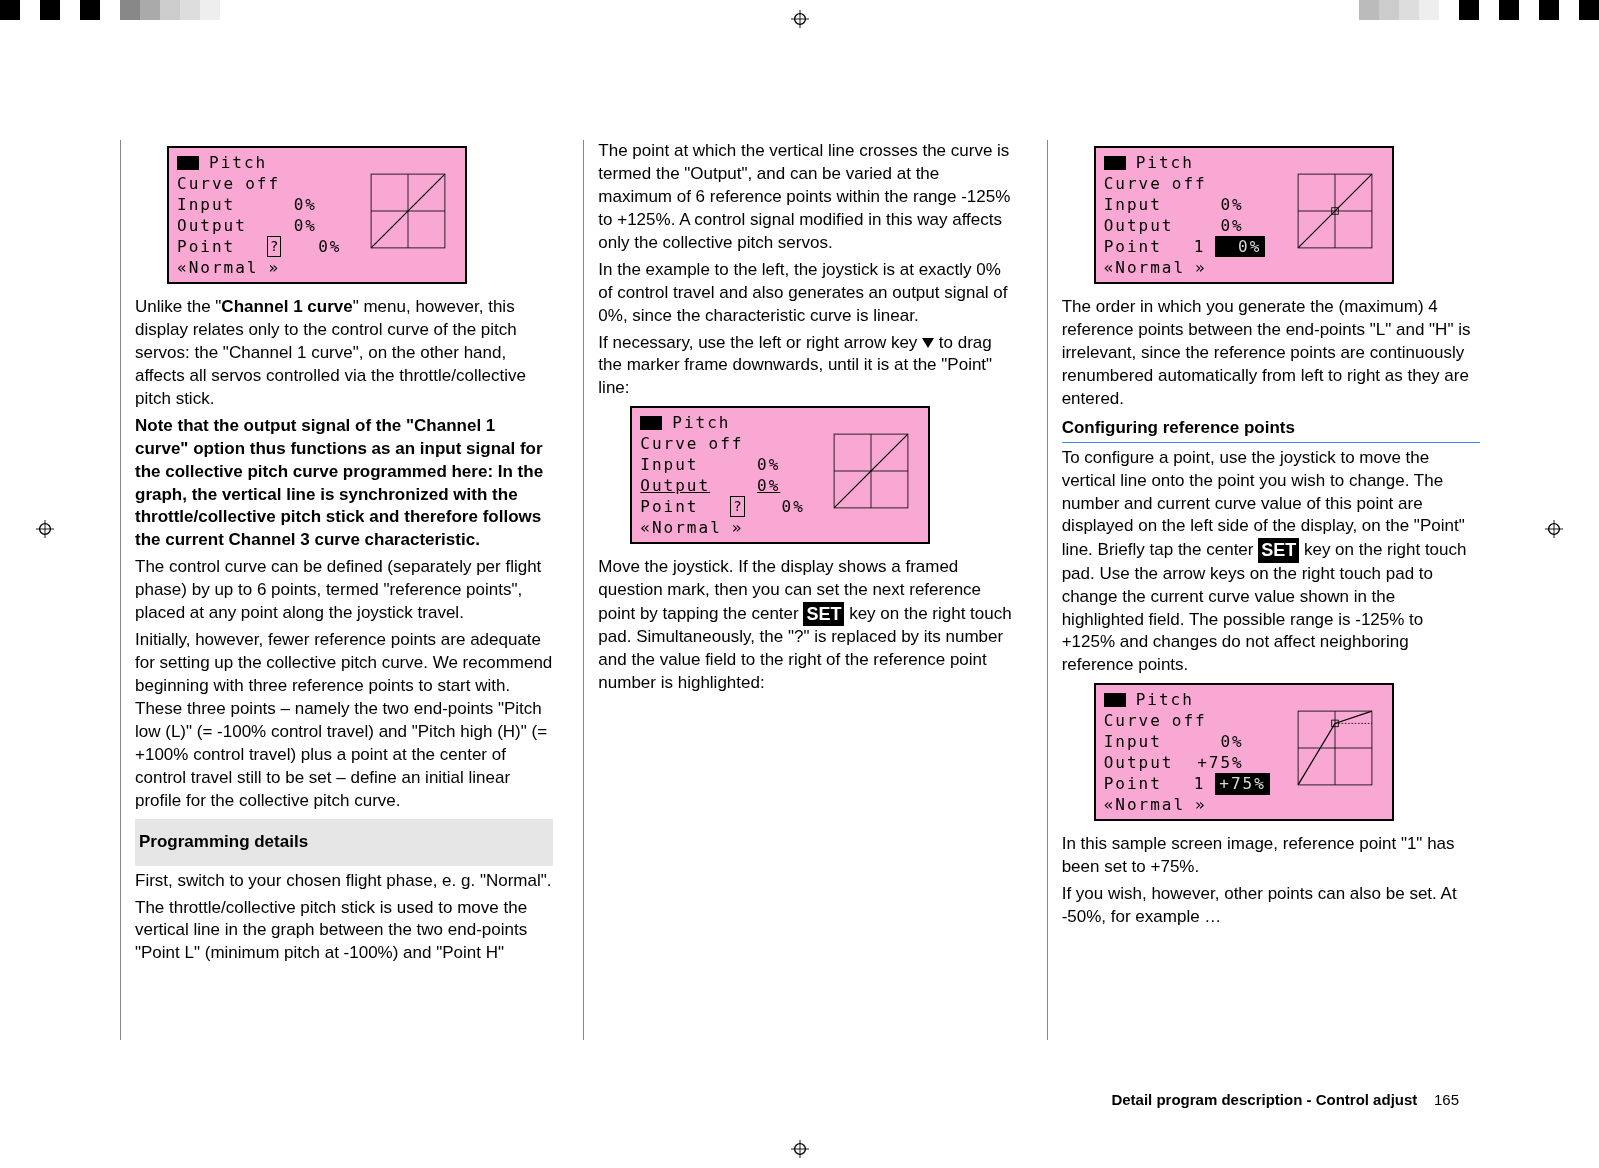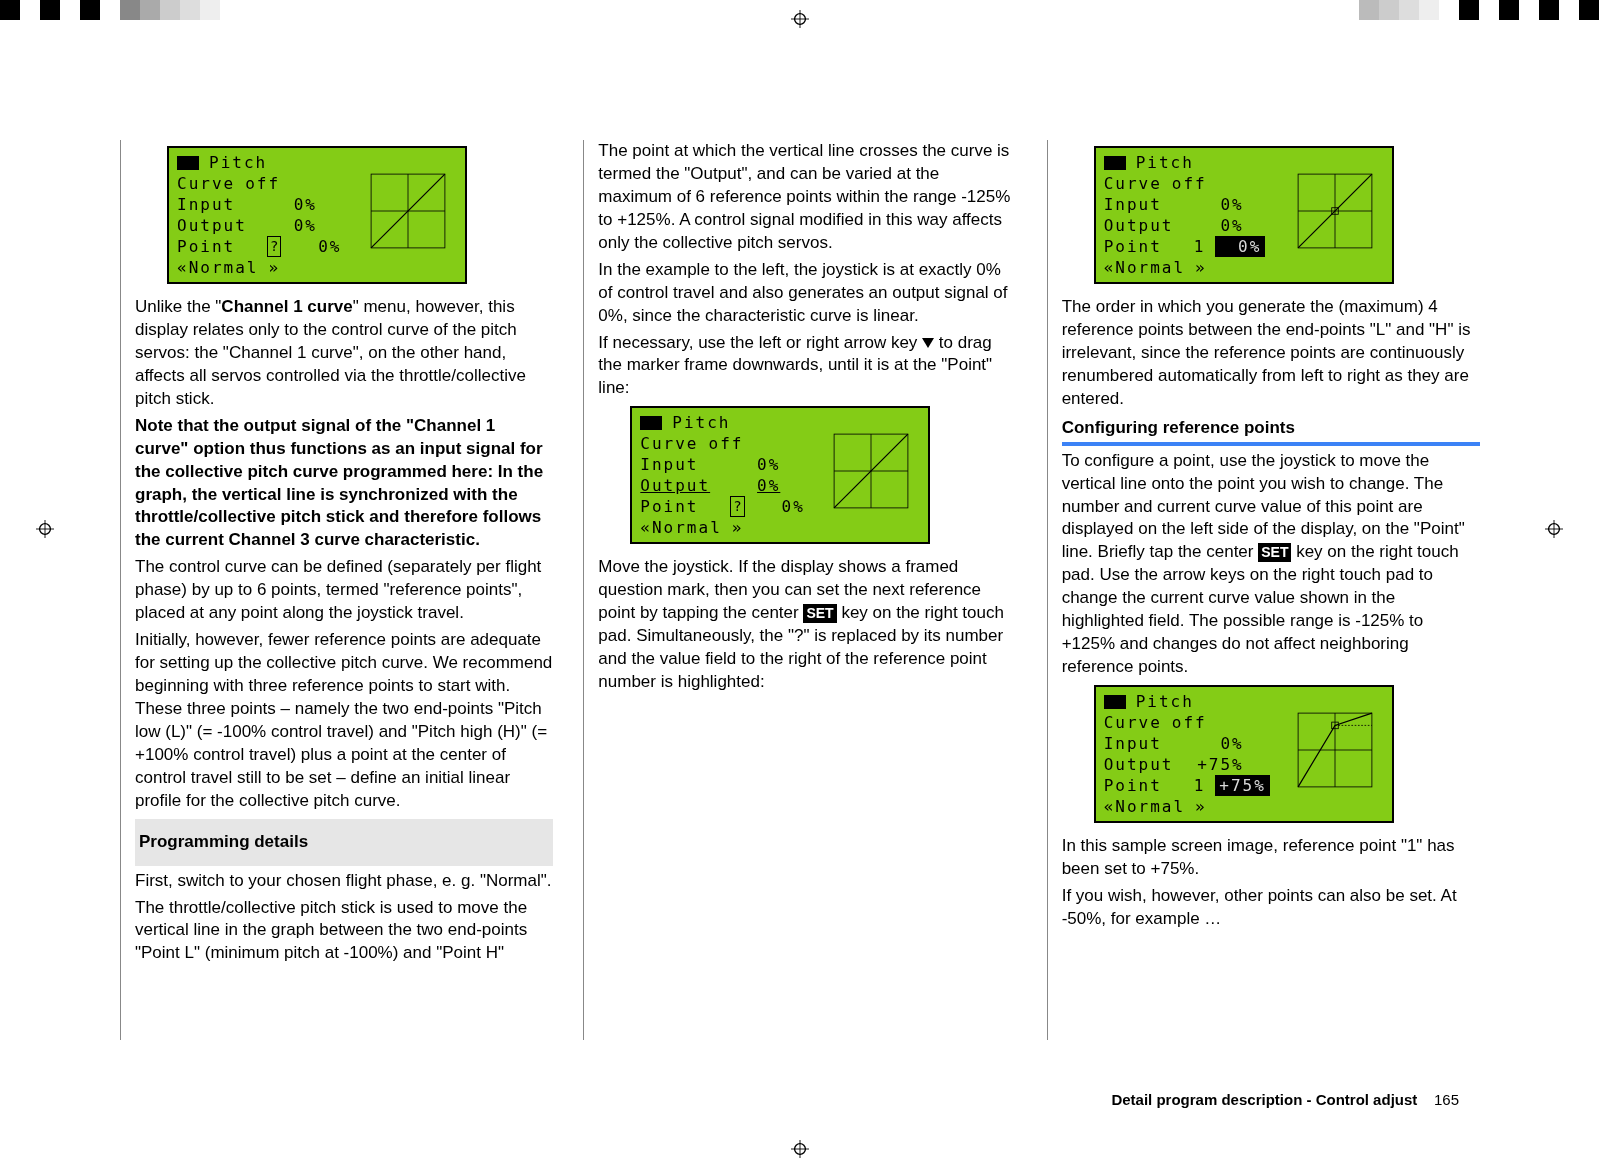--- a/index.html
+++ b/index.html
@@ -47,27 +47,27 @@
     padding-left: 14px;
     font-size: 17px;
     line-height: 1.35;
   }
   .col p {
     margin: 0 0 4px 0;
   }
   .bold { font-weight: bold; }
   .subhead {
     font-weight: bold;
-    border-bottom: 4px solid #3b82f6;
+    border-bottom: 1px solid #3b82f6;
     padding-bottom: 2px;
     margin: 6px 0 4px 0;
   }
   .screen {
     border: 2px solid #000;
-    background: #84cc16;
+    background: #f9a8d4;
     width: 300px;
     margin: 6px 0 12px 32px;
     padding: 4px 8px 4px 8px;
     font-family: "Lucida Console", monospace;
     font-size: 16px;
     letter-spacing: 2px;
     position: relative;
     display: flex;
     align-items: flex-start;
   }
@@ -104,21 +104,21 @@
     right: 8px;
     top: 22px;
     width: 98px;
     height: 82px;
   }
   .setkey {
     display: inline-block;
     background: #000;
     color: #fff;
     font-weight: bold;
-    font-size: 14px;
+    font-size: 18px;
     padding: 0 3px;
     vertical-align: middle;
   }
   .dnarrow {
     display: inline-block;
     width: 0;
     height: 0;
     border-left: 6px solid transparent;
     border-right: 6px solid transparent;
     border-top: 10px solid #000;

